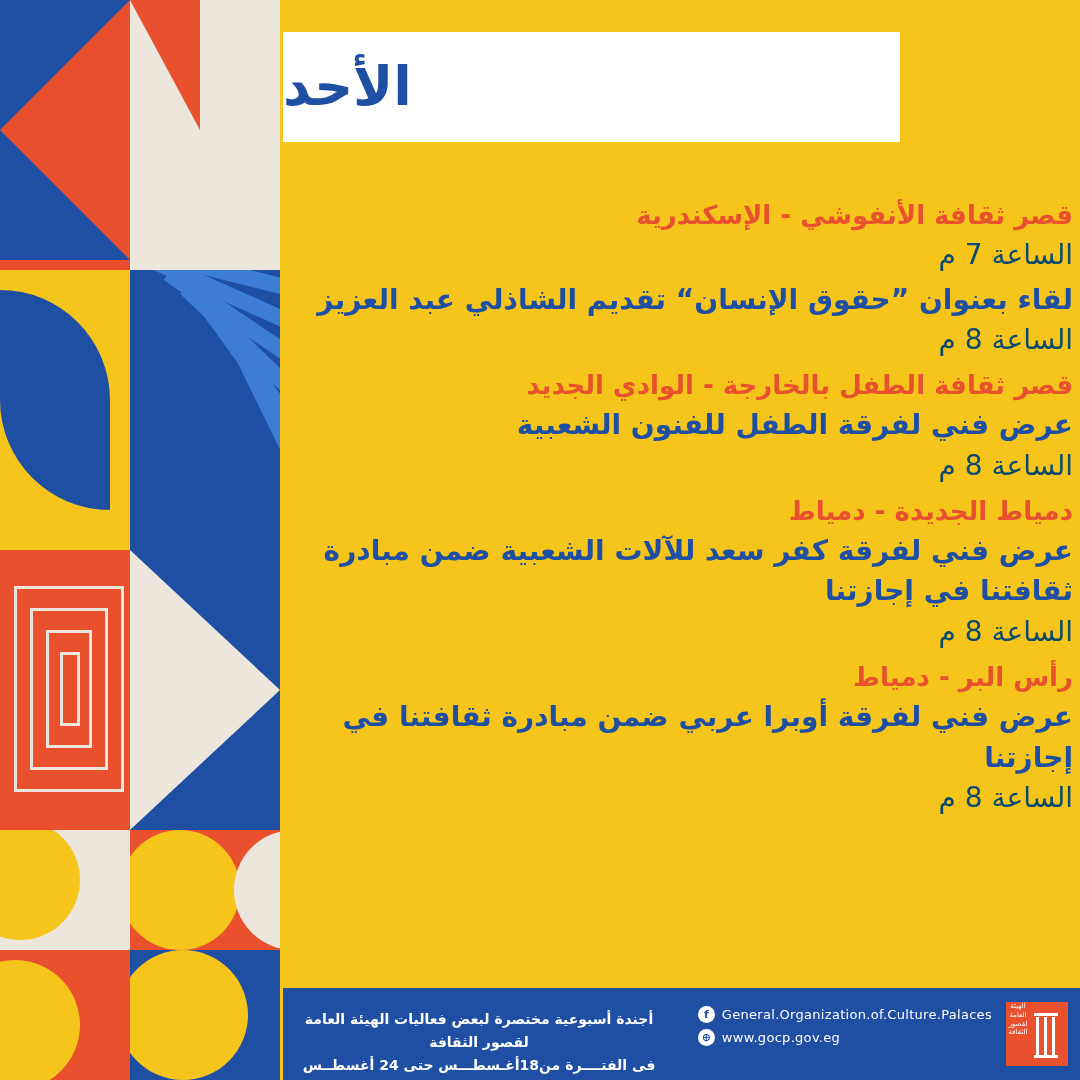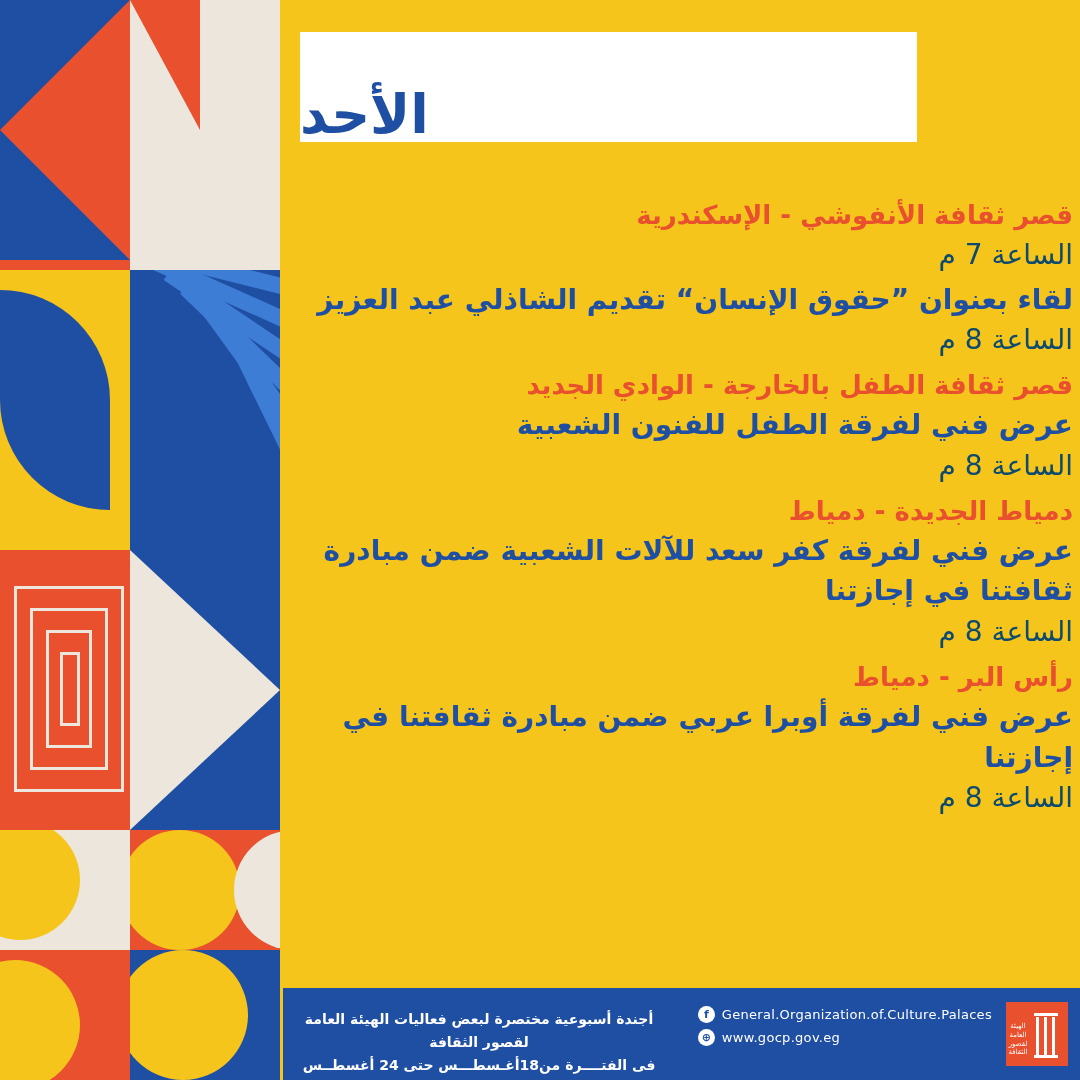--- a/index.html
+++ b/index.html
@@ -37,22 +37,22 @@
 
   
   .r4-a{left:0;top:830px;width:130px;height:120px;background:#ECE6DC;}
   .r4-b{left:130px;top:830px;width:150px;height:120px;background:#E8502E;}
   .r4-c{left:0;top:950px;width:130px;height:130px;background:#E8502E;}
   .r4-d{left:130px;top:950px;width:150px;height:130px;background:#1F4FA3;}
   .circ{position:absolute;border-radius:50%;}
 
   
   .title-bar{
-    position:absolute;left:300px;top:32px;width:617px;height:110px;background:#FFFFFF;
-    display:flex;align-items:flex-end;justify-content:flex-end;padding-left:0;box-sizing:border-box;
+    position:absolute;left:283px;top:32px;width:617px;height:110px;background:#FFFFFF;
+    display:flex;align-items:center;justify-content:flex-end;padding-left:0;box-sizing:border-box;
   }
   .title-bar .title{
     color:#1F4FA3;font-size:54px;font-weight:bold;letter-spacing:0;padding-right:52px;line-height:1;
   }
 
   
   .content{
     position:absolute;left:283px;top:195px;width:790px;
     text-align:right;direction:rtl;padding-left:10px;box-sizing:border-box;
   }
@@ -61,21 +61,21 @@
   .desc{color:#1F4FA3;font-size:28px;font-weight:bold;line-height:1.45;}
   .time{color:#0c4a6e;font-size:28px;font-weight:normal;line-height:1.45;}
 
   
   .footer{position:absolute;left:283px;bottom:0;width:797px;height:92px;background:#1F4FA3;}
   .footer-inner{position:relative;width:100%;height:100%;display:flex;align-items:center;}
 
   .logo{position:absolute;right:12px;top:14px;width:62px;height:64px;background:#E8502E;display:flex;align-items:center;justify-content:center;}
   .logo-mark{width:46px;height:46px;position:relative;}
   .logo-mark span{position:absolute;background:#fff;}
-  .logo-txt{position:absolute;left:2px;top:20px;color:#fff;font-size:7px;line-height:1.25;text-align:center;width:20px;}
+  .logo-txt{position:absolute;left:2px;top:0;color:#fff;font-size:7px;line-height:1.25;text-align:center;width:20px;}
 
   .contact{position:absolute;right:88px;top:18px;color:#fff;direction:ltr;text-align:left;}
   .contact-row{display:flex;align-items:center;gap:7px;margin-bottom:6px;}
   .cicon{width:17px;height:17px;border-radius:50%;background:#fff;color:#1F4FA3;font-size:11px;font-weight:bold;display:flex;align-items:center;justify-content:center;flex:0 0 auto;}
   .contact-text{font-size:13px;letter-spacing:.3px;}
 
   .agenda{position:absolute;left:16px;top:20px;color:#fff;text-align:center;direction:rtl;width:360px;}
   .agenda div{font-size:14px;line-height:1.65;font-weight:bold;}
 </style>
 </head>

